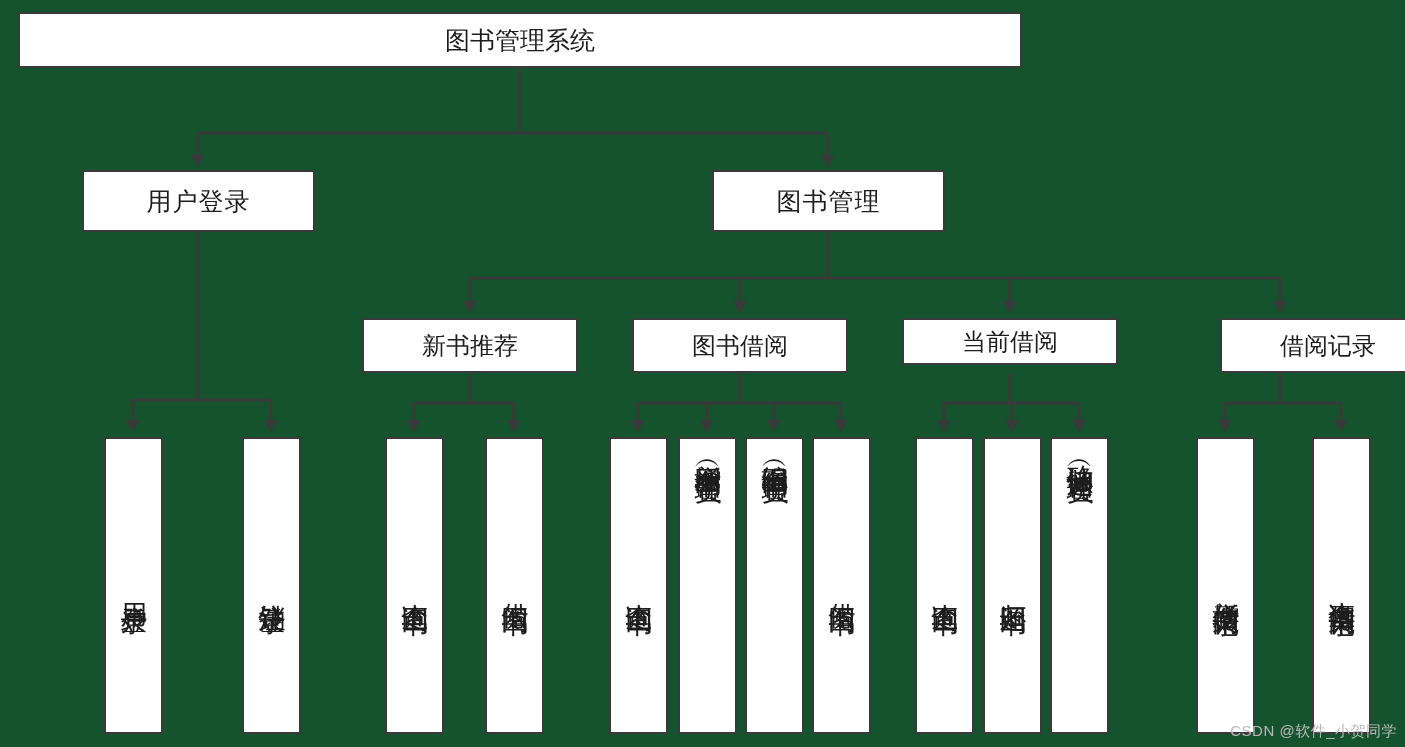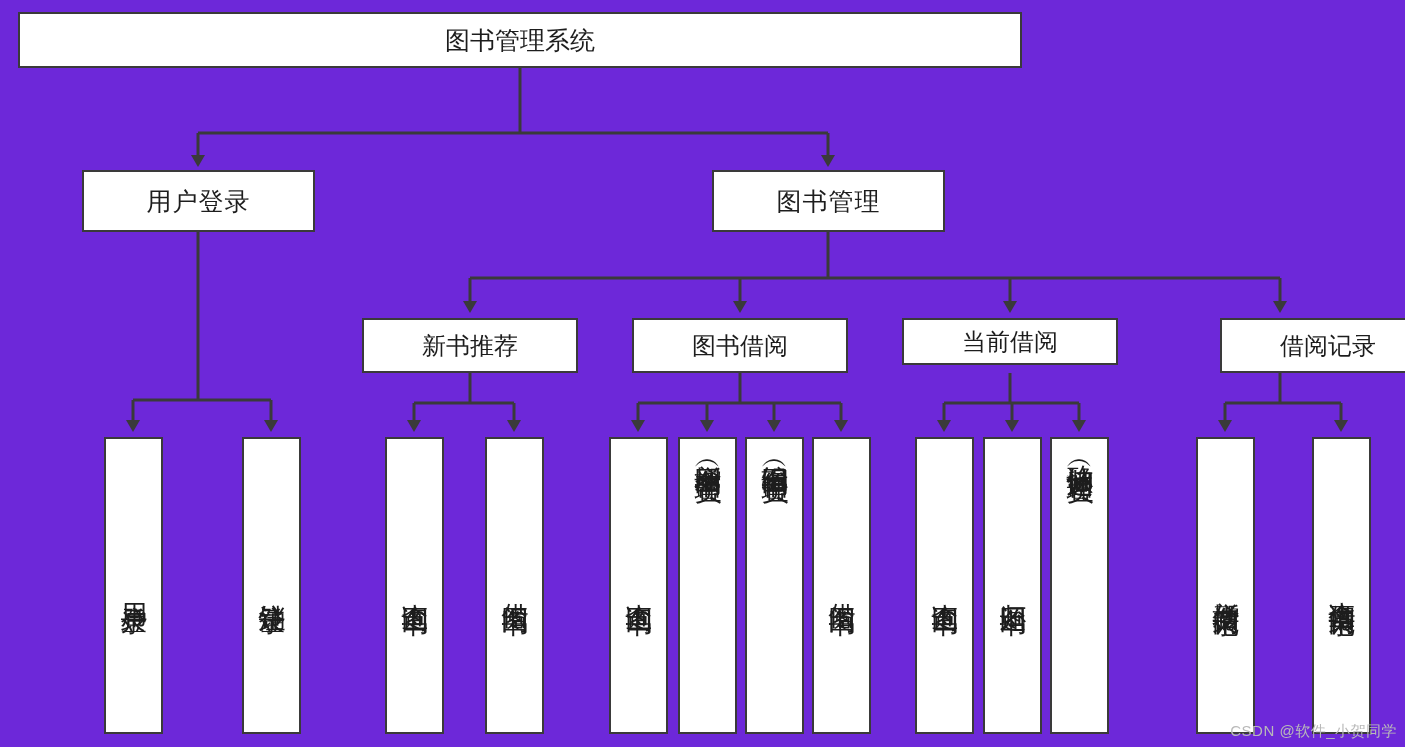--- a/index.html
+++ b/index.html
@@ -1,17 +1,17 @@
 <!DOCTYPE html>
 <html><head>
 <meta charset="utf-8">
 <style>
   html,body{margin:0;padding:0;background:#ffffff;}
   body{width:1405px;height:747px;font-family:"Liberation Sans","DejaVu Sans",sans-serif;overflow:hidden;}
-  #stage{position:relative;width:1405px;height:747px;background:#6d28d9;}
+  #stage{position:relative;width:1405px;height:747px;background:#14532d;}
   svg#wires{position:absolute;left:0;top:0;width:1405px;height:747px;}
 
   .node{position:absolute;box-sizing:border-box;background:#ffffff;border:2.5px solid #3a3a3a;display:flex;align-items:center;justify-content:center;color:#1d1d1d;}
   .node.h{font-size:25px;letter-spacing:1px;}
   .node.root{font-size:25px;}
   .node.lvl3{font-size:24px;}
   .leaf{position:absolute;box-sizing:border-box;background:#ffffff;border:2.5px solid #3a3a3a;display:flex;align-items:flex-start;justify-content:center;}
   .leaf .vtext{
      writing-mode:vertical-rl;
      text-orientation:upright;

